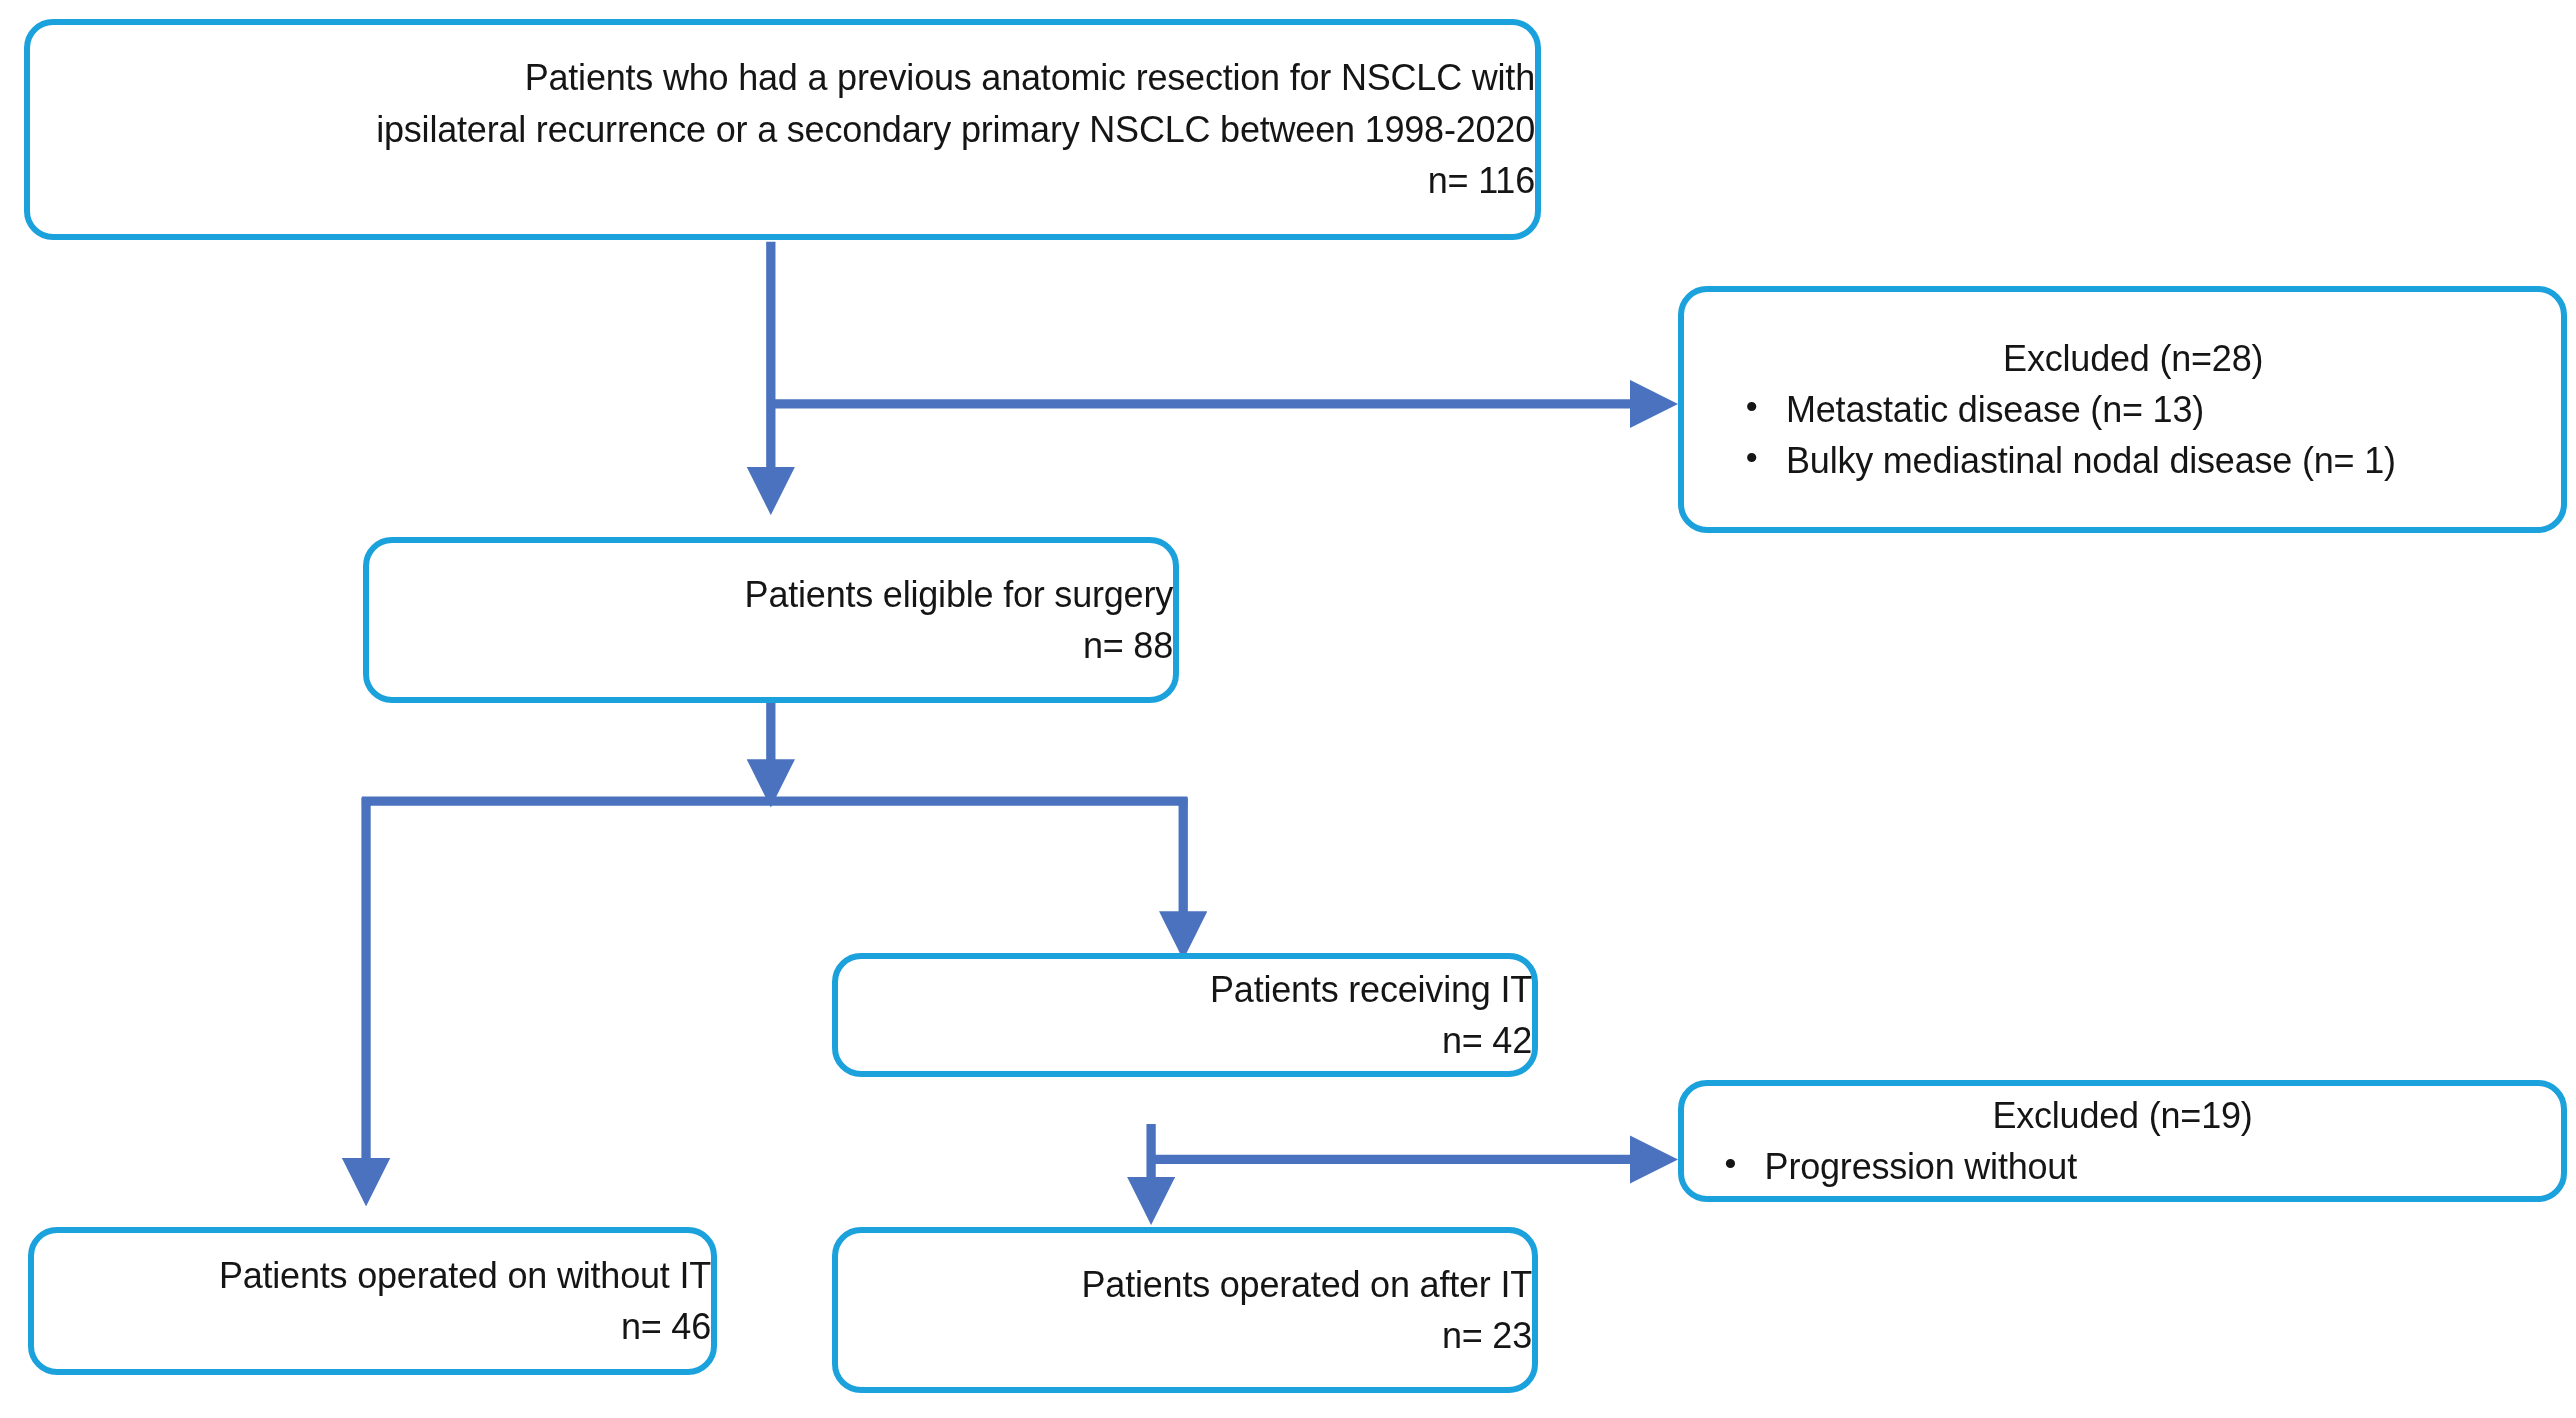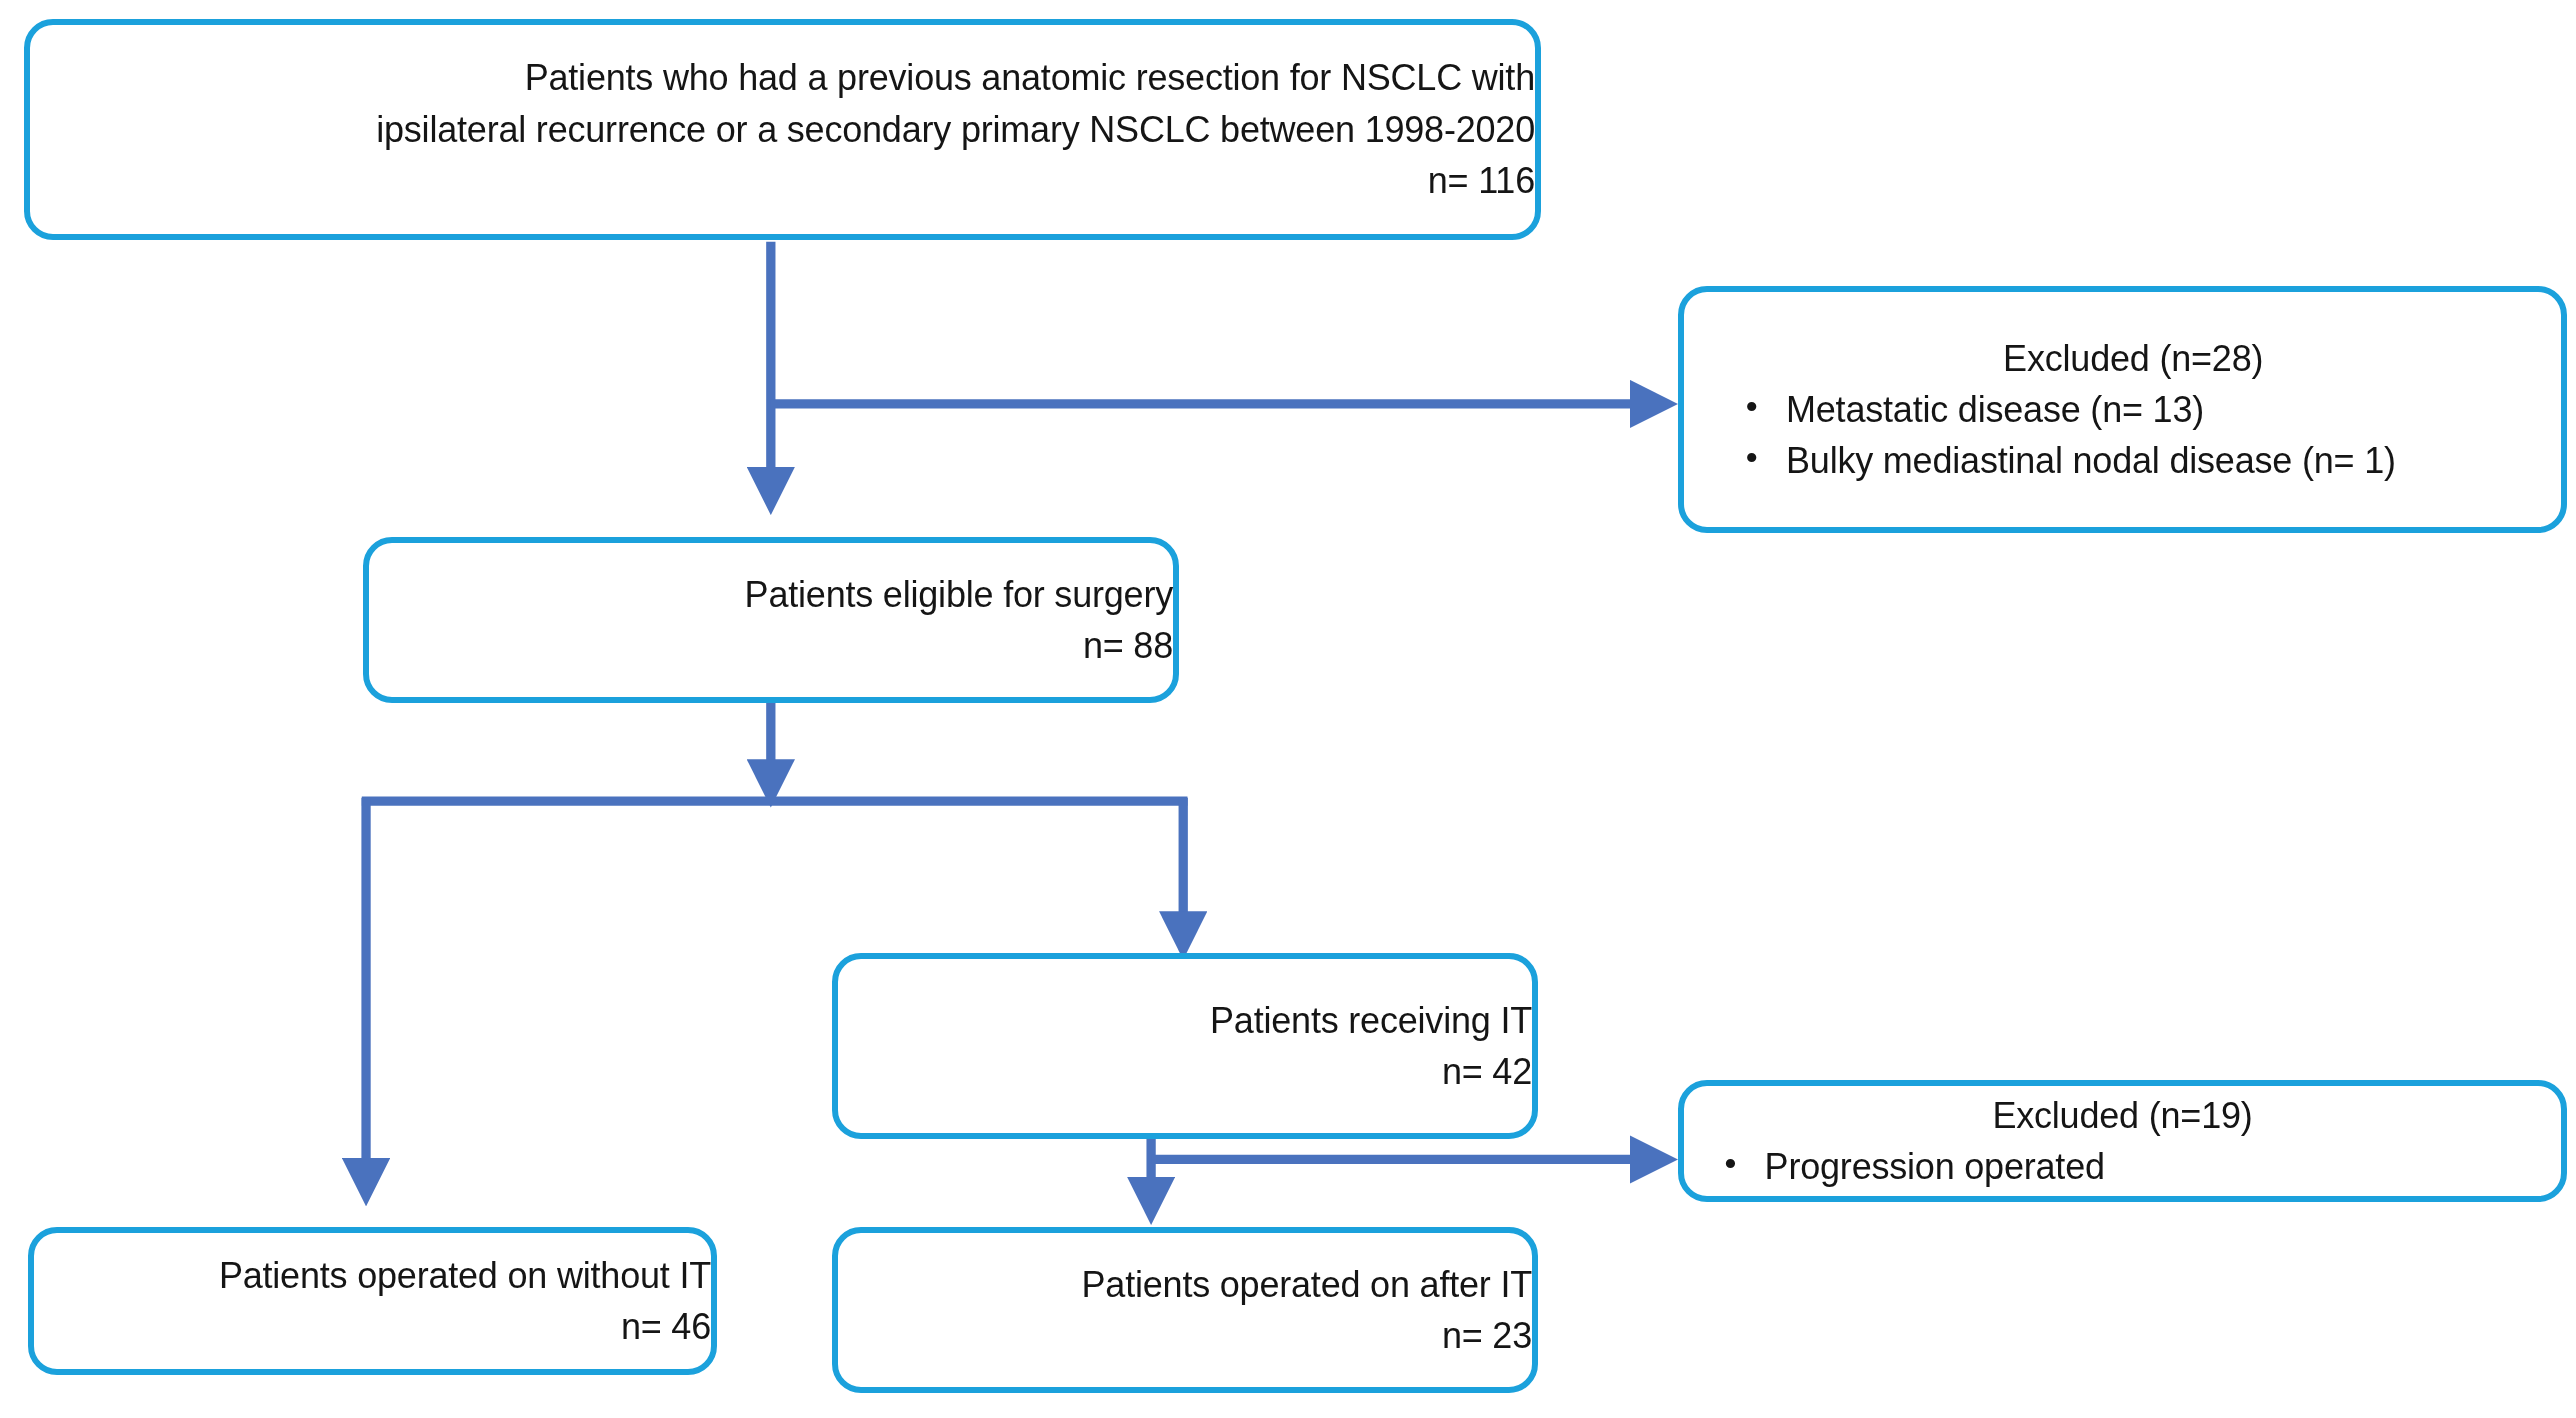--- a/index.html
+++ b/index.html
@@ -111,29 +111,29 @@
       <li>Metastatic disease (n= 13)</li>
       <li>Bulky mediastinal nodal disease (n= 1)</li>
     </ul>
   </div>
 
   <div class="node" style="left:363px; top:537px; width:816px; height:166px;">
     <div class="line">Patients eligible for surgery</div>
     <div class="line">n= 88</div>
   </div>
 
-  <div class="node" style="left:832px; top:953px; width:706px; height:186px;">
+  <div class="node" style="left:832px; top:953px; width:706px; height:124px;">
     <div class="line">Patients receiving IT</div>
     <div class="line">n= 42</div>
   </div>
 
   <div class="node left-align" style="left:1678px; top:1080px; width:889px; height:122px;">
     <div class="title">Excluded (n=19)</div>
     <ul class="bullets">
-      <li>Progression operated</li>
+      <li>Progression without</li>
     </ul>
   </div>
 
   <div class="node" style="left:28px; top:1227px; width:689px; height:148px;">
     <div class="line">Patients operated on without IT</div>
     <div class="line">n= 46</div>
   </div>
 
   <div class="node" style="left:832px; top:1227px; width:706px; height:166px;">
     <div class="line">Patients operated on after IT</div>

